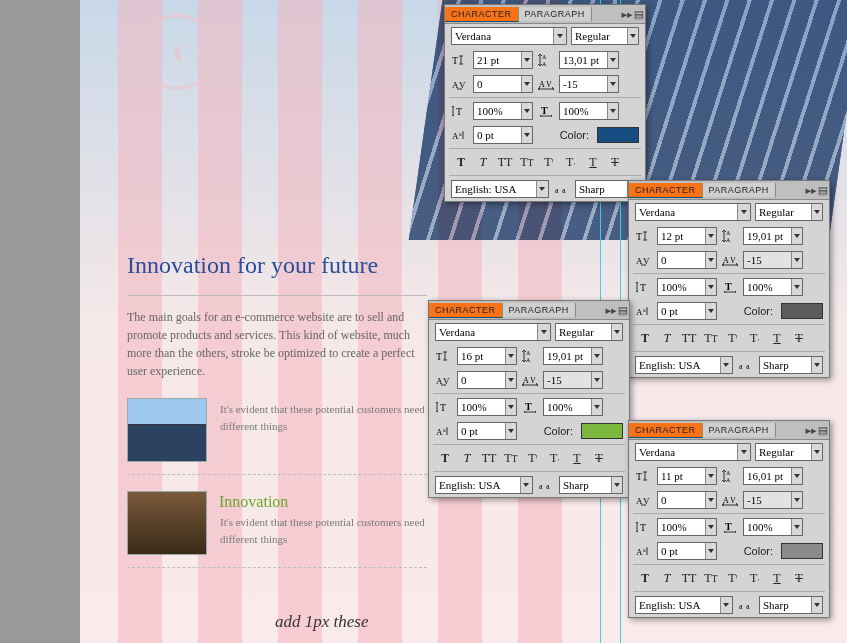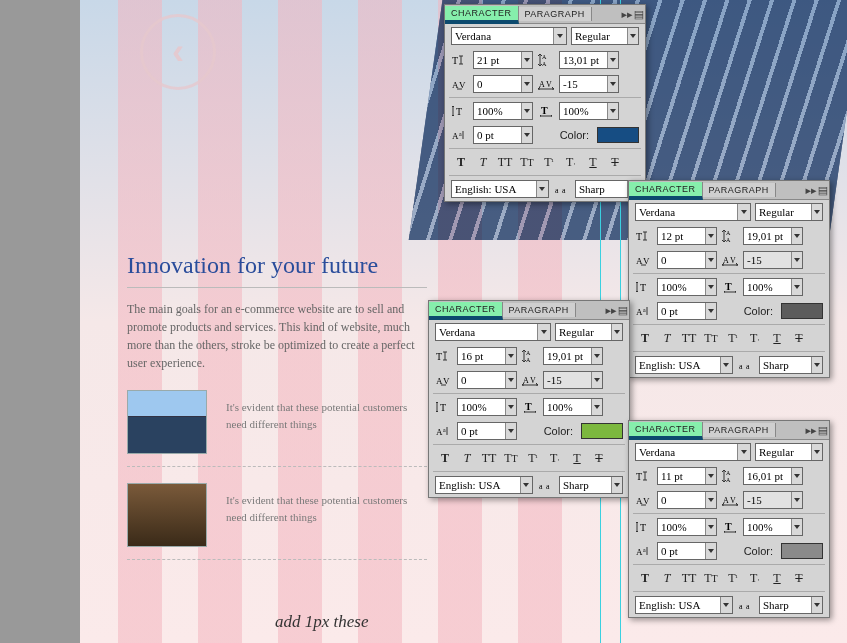--- a/index.html
+++ b/index.html
@@ -6,36 +6,36 @@
   .canvas{position:absolute;left:80px;top:0;width:767px;height:643px;background:linear-gradient(#c8d8e8 0%,#f5e8e8 50%,#fbeaea 100%)}
   
   .stripes{position:absolute;inset:0;background:
     linear-gradient(90deg,transparent 0 38px,#f3b5bf 38px 82px,transparent 82px 118px,#f3b5bf 118px 162px,transparent 162px 198px,#f3b5bf 198px 242px,transparent 242px 278px,#f3b5bf 278px 322px,transparent 322px 358px,#f3b5bf 358px 402px,transparent 402px 438px,#f3b5bf 438px 482px,transparent 482px 520px);opacity:.55}
   .bldg{position:absolute;right:0;top:-20px;width:420px;height:260px;transform:skewX(-8deg);background:
     repeating-linear-gradient(100deg,#2f4d7a 0 18px,#9fb6d2 18px 22px),
     linear-gradient(#4d6f9d,#2a4266);mix-blend-mode:multiply;opacity:.85}
   .arrow-circ{position:absolute;left:60px;top:14px;width:70px;height:70px;border:3px solid rgba(230,200,205,.8);border-radius:50%;display:flex;align-items:center;justify-content:center;color:rgba(230,200,205,.9);font:bold 36px/1 sans-serif}
   .cyan{position:absolute;top:0;bottom:0;width:1px;background:#3ad0e0}
   .content{position:absolute;left:47px;top:252px;width:300px}
-  h1{margin:0 0 12px;font:24px Verdana;color:#2a4d9b;border-bottom:1px solid #bbb;padding-bottom:8px}
+  h1{margin:0 0 12px;font:24px Verdana;color:#2a4d9b;border-bottom:1px solid #bbb;padding-bottom:16px}
   .intro{font:12px/1.5 Verdana;color:#666}
   .card{position:relative;padding:8px 0 12px 92px;border-bottom:1px dashed #bbb;margin-top:10px;min-height:62px}
   .thumb{position:absolute;left:0;top:6px;width:78px;height:62px;background:#477;border:1px solid #9aa}
   .thumb.solar{background:linear-gradient(#9ec8ef 0 40%,#334 40% 42%,#2a4260 42% 100%);}
   .thumb.room{background:linear-gradient(#7a5a3a,#3a2a18)}
   .card h3{margin:0 0 3px;font:16px Verdana;color:#6ea528}
-  .card p{margin:7px;font:11px/1.5 Verdana;color:#7a7a7a}
+  .card p{margin:1px;font:11px/1.5 Verdana;color:#7a7a7a}
   .ann{position:absolute;font:italic 17px "Comic Sans MS",cursive;color:#333}
   svg.lines{position:absolute;inset:0;pointer-events:none}
 
   
   .panel{position:absolute;width:200px;background:#d4d4d4;border:1px solid #777;box-shadow:2px 2px 6px rgba(0,0,0,.4);font:11px "MS Sans Serif",Tahoma,sans-serif;color:#222}
   .tabs{display:flex;align-items:center;background:#bfbfbf;border-bottom:1px solid #888;height:18px}
   .tab{padding:2px 6px;font-size:9px;letter-spacing:.5px;cursor:default;border-right:1px solid #888;background:#cfcfcf}
-  .tab.active{background:#86efac;border-bottom:4px solid #0c4a6e;margin-bottom:-1px}
+  .tab.active{background:#f97316;border-bottom:1px solid #0c4a6e;margin-bottom:-1px}
   .tabs .sp{flex:1}
   .ticon{width:12px;text-align:center;color:#444;cursor:pointer}
   .row{display:flex;align-items:center;padding:3px 6px;gap:4px}
   .ico{width:18px;height:16px;display:flex;align-items:center;justify-content:center;font-size:10px;color:#333}
   .ico svg{width:16px;height:14px}
   .fld{display:flex;align-items:center;background:#fff;border:1px solid #666;height:16px}
   .fld.gray{background:#e2e2e2}
   .fld input{border:0;background:transparent;font:11px Tahoma;width:100%;padding:0 3px;outline:none}
   .dd{width:14px;height:16px;border-left:1px solid #888;background:#d8d8d8;display:flex;align-items:center;justify-content:center}
   .dd:after{content:"";border:3px solid transparent;border-top:4px solid #333;margin-top:3px}
@@ -59,20 +59,21 @@
   <div class="content">
     <h1>Innovation for your future</h1>
     <p class="intro">The main goals for an e-commerce website are to sell and promote products and services. This kind of website, much more than the others, stroke be optimized to create a perfect user experience.</p>
 
     <div class="card">
       <div class="thumb solar"></div>
       <p>It's evident that these potential customers need different things</p>
     </div>
     <div class="card">
       <div class="thumb room"></div>
+      <h3>Innovation</h3>
       <p>It's evident that these potential customers need different things</p>
     </div>
   </div>
 
   <div class="ann" style="left:195px;top:612px">add 1px these</div>
 
   <svg class="lines">
     <line x1="310" y1="258" x2="370" y2="140" stroke="#555"></line>
     <line x1="335" y1="335" x2="550" y2="250" stroke="#555"></line>
     <line x1="270" y1="420" x2="355" y2="370" stroke="#555"></line>

